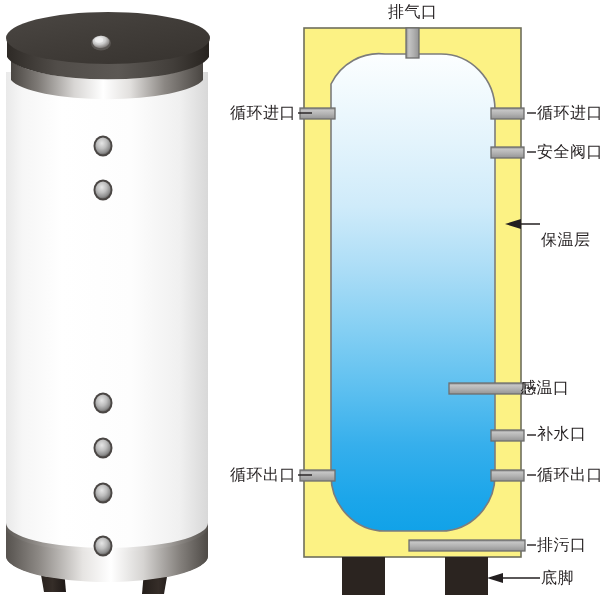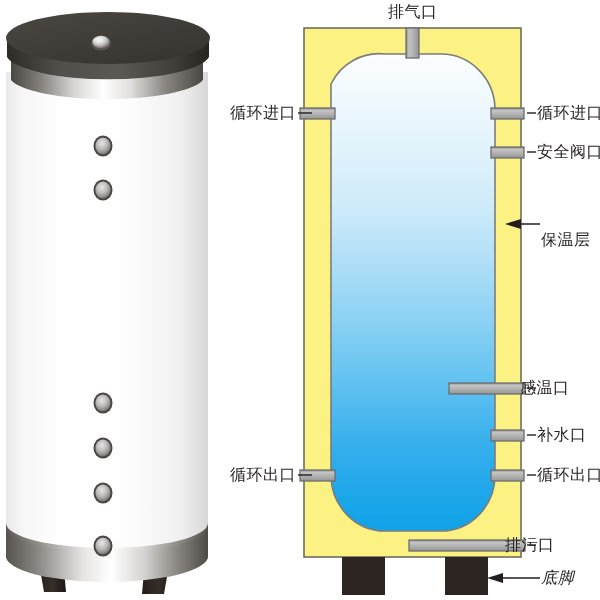--- a/index.html
+++ b/index.html
@@ -236,23 +236,23 @@
   <div class="lbl lbl-l" style="left:230px; top:105px;">循环进口</div>
 
   <div class="lbl lbl-r" style="left:537px; top:105px;">循环进口</div>
 
   <div class="lbl lbl-r" style="left:537px; top:144px;">安全阀口</div>
 
   <div class="lbl lbl-r" style="left:541px; top:232px;">保温层</div>
 
   <div class="lbl lbl-r" style="left:520px; top:380px;">感温口</div>
 
-  <div class="lbl lbl-r" style="left:537px; top:427px;">补水口</div>
+  <div class="lbl lbl-r" style="left:537px; top:427px;font-family:Liberation Mono, monospace;">补水口</div>
 
   <div class="lbl lbl-l" style="left:230px; top:467px;">循环出口</div>
 
   <div class="lbl lbl-r" style="left:537px; top:467px;">循环出口</div>
 
-  <div class="lbl lbl-r" style="left:505px; top:537px;">排污口</div>
-
-  <div class="lbl lbl-r" style="left:541px; top:570px;font-style:italic;">底脚</div>
+  <div class="lbl lbl-r" style="left:537px; top:537px;">排污口</div>
+
+  <div class="lbl lbl-r" style="left:541px; top:570px;">底脚</div>
 
 </div>
 
 </body></html>

